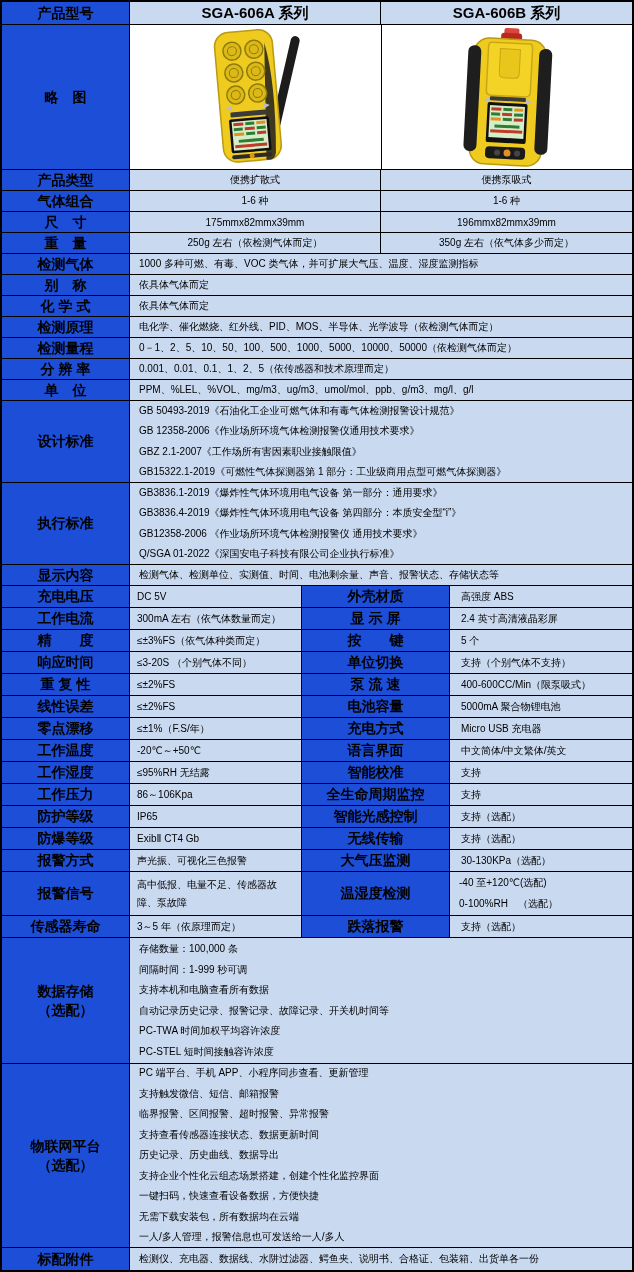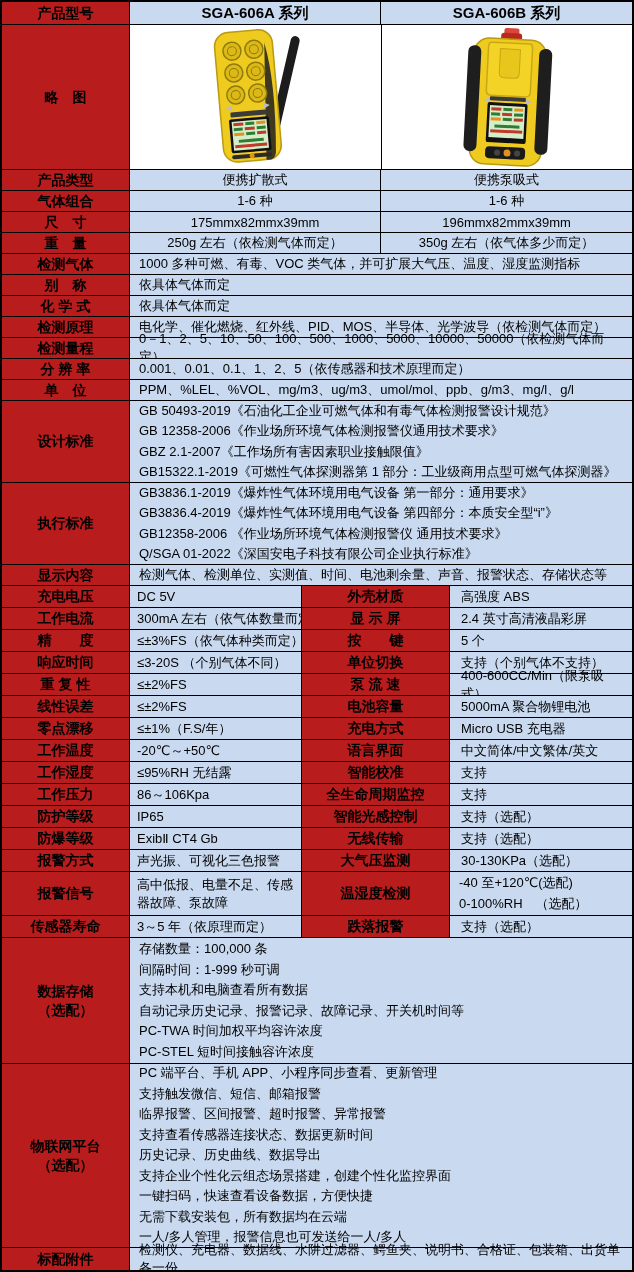--- a/index.html
+++ b/index.html
@@ -5,26 +5,26 @@
   html,body{margin:0;padding:0;background:#fff;}
   .page{
     width:634px;height:1272px;box-sizing:border-box;
     border:2px solid #000;overflow:hidden;
     font-family:"Liberation Sans","DejaVu Sans",sans-serif;
     color:#000;background:#c9d9f0;
   }
   .r{display:flex;border-bottom:1px solid #000;box-sizing:border-box;}
   .r:last-child{border-bottom:none;}
   .lab{
-    width:128px;min-width:128px;background:#b91c1c;font-weight:bold;
+    width:128px;min-width:128px;background:#1d4ed8;font-weight:bold;
     display:flex;flex-direction:column;align-items:center;justify-content:center;
     text-align:center;border-right:1px solid #000;font-size:14px;box-sizing:border-box;
     line-height:19px;
   }
-  .v{background:#c9d9f0;display:flex;align-items:center;font-size:13px;box-sizing:border-box;}
+  .v{background:#c9d9f0;display:flex;align-items:center;font-size:10px;box-sizing:border-box;}
   .c{justify-content:center;text-align:center;}
   .w2{width:251px;border-right:1px solid #000;}
   .w2b{flex:1;}
   .full{flex:1;padding:0 9px;}
   .q1{width:172px;min-width:172px;border-right:1px solid #000;padding:0 7px;line-height:18px;}
   .ql{width:148px;min-width:148px;border-right:1px solid #000;}
   .q2{flex:1;padding:0 11px;line-height:18px;}
   .ml{flex-direction:column;align-items:flex-start;justify-content:center;line-height:20.5px;padding:1px 9px;}
   .imgcell{background:#ffffff;display:flex;align-items:center;justify-content:center;}
   .hd{font-weight:bold;font-size:15px;}

